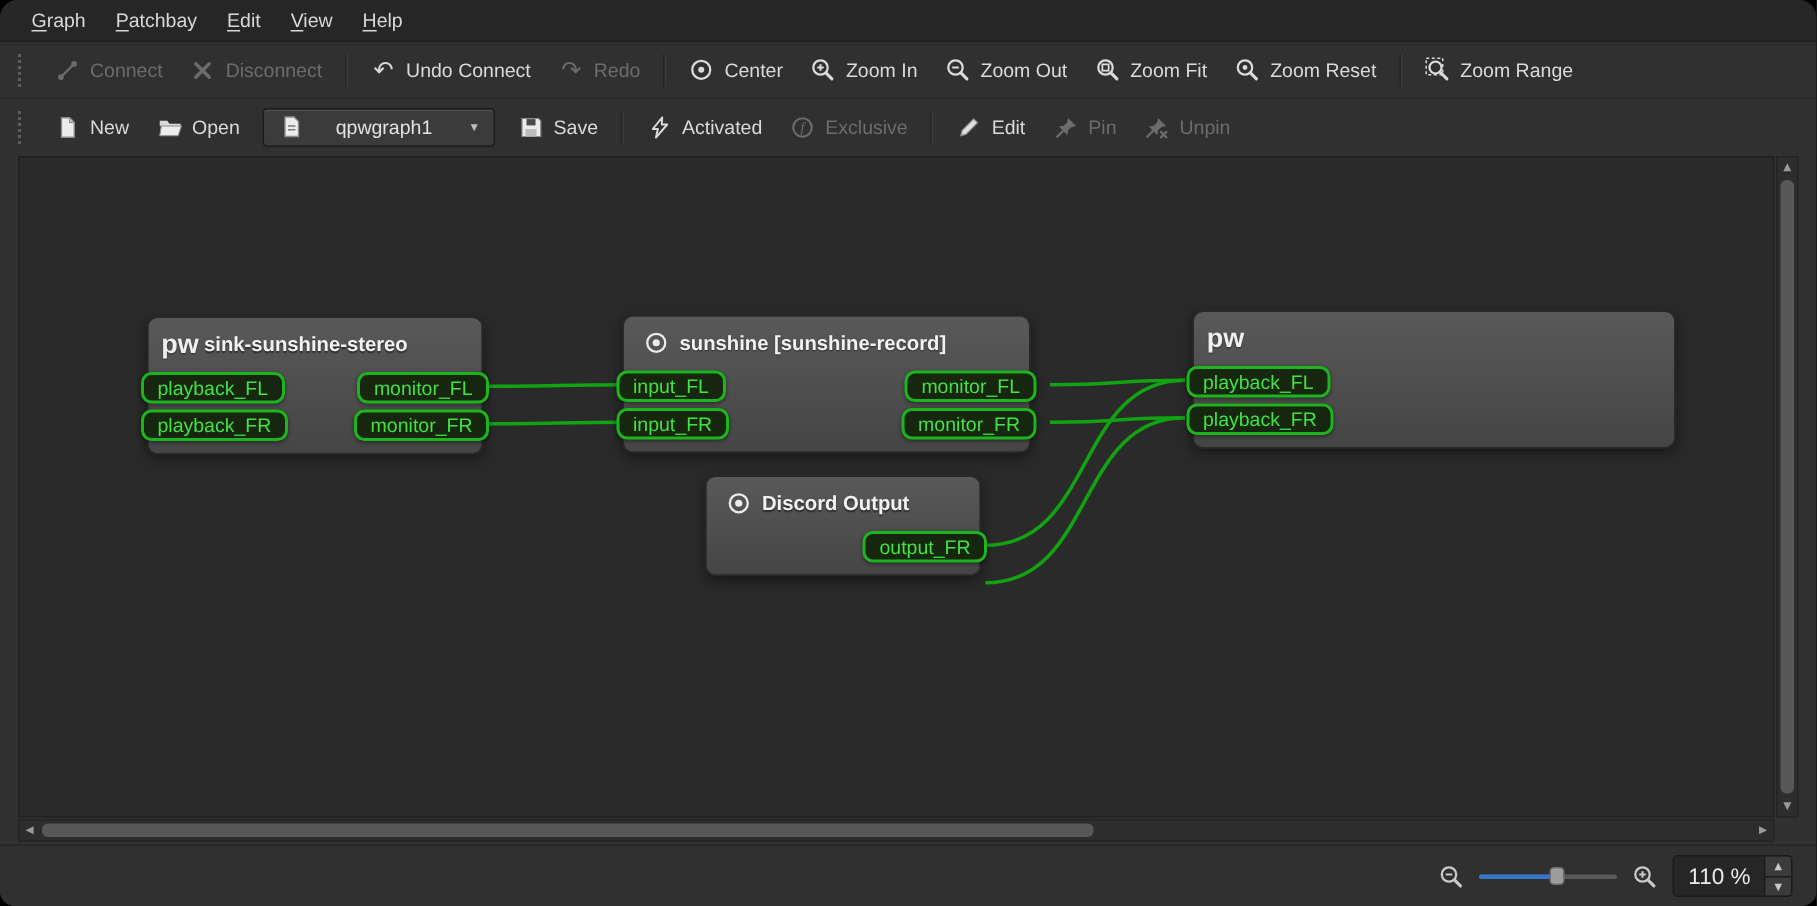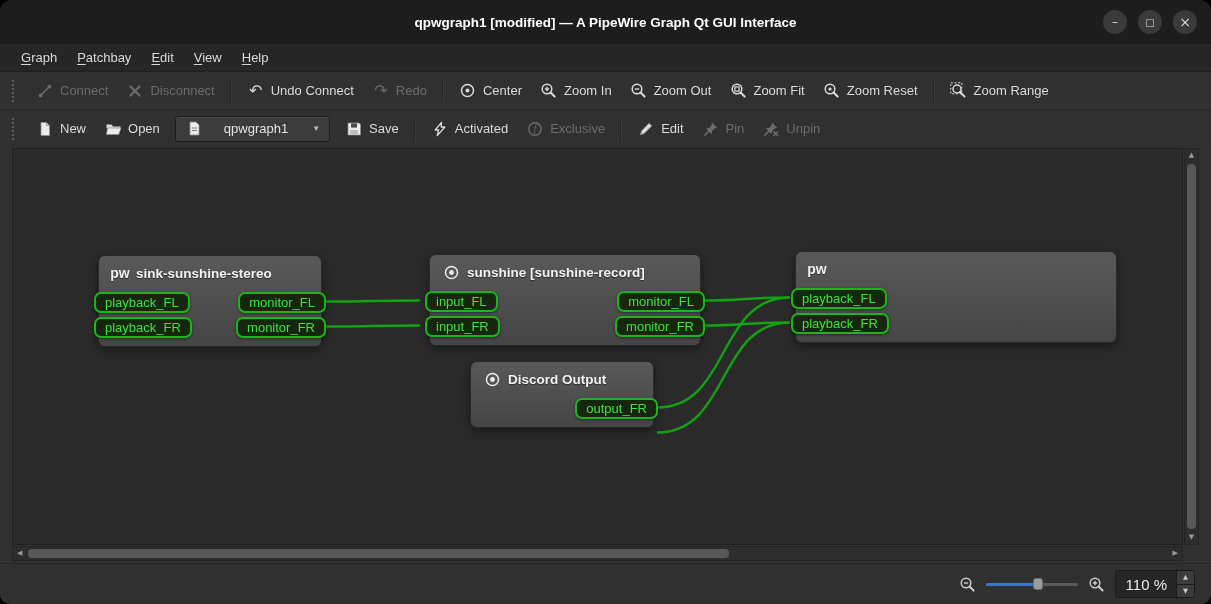--- a/index.html
+++ b/index.html
@@ -33,21 +33,21 @@
   .combo{display:flex;align-items:center;gap:21px;background:#3b3b3b;border:1px solid #1c1c1c;border-radius:3px;padding:3px 9px;margin:0 5px;color:#e2e2e2;font-size:13px;box-shadow:inset 0 1px 0 #4b4b4b;}
   .combo .chev{font-size:8px;color:#bdbdbd;margin-left:3px;}
 
   
   .canvas-area{flex:1;margin:1px 12px 2px;position:relative;}
   .graph-view{position:absolute;left:0;top:0;right:16px;bottom:16px;background:#2a2a2a;border:1px solid #202020;overflow:hidden;}
   #wires{position:absolute;left:0;top:0;width:100%;height:100%;pointer-events:none;}
   .graph-node{position:absolute;background:linear-gradient(#595959,#454545);border:1px solid #292929;border-radius:7px;box-shadow:0 3px 9px rgba(0,0,0,0.45);}
   .node-header{height:34px;display:flex;align-items:center;gap:7px;padding:0 12px;color:#f3f3f3;font-weight:bold;font-size:13.5px;white-space:nowrap;text-shadow:0 1px 1px rgba(0,0,0,0.5);}
   .node-icon{display:flex;align-items:center;justify-content:center;width:18px;height:18px;flex:none;}
-  .pw-glyph{font-weight:bold;font-size:14px;color:#f0f0f0;}
+  .pw-glyph{font-weight:bold;font-size:18px;color:#f0f0f0;}
   .node-ports{padding-bottom:6px;}
   .port-row{height:25px;display:flex;align-items:center;justify-content:space-between;}
   .port{height:21px;box-sizing:border-box;display:flex;align-items:center;padding:0 9px;border:2px solid #1db51d;border-radius:7px;background:#16260f;color:#41e341;font-size:13px;white-space:nowrap;box-shadow:0 1px 3px rgba(0,0,0,0.45);}
   .port.in{margin-left:-5px;}
   .port.out{margin-right:-5px;}
   .port-spacer{width:1px;height:1px;}
 
   
   .vscroll{position:absolute;top:0;right:0;bottom:16px;width:15px;background:#2d2d2d;border:1px solid #242424;box-sizing:border-box;}
   .vthumb{position:absolute;left:2px;right:2px;top:15px;bottom:15px;background:#585858;border-radius:4px;}
@@ -70,34 +70,20 @@
   .spin-value{display:flex;align-items:center;padding:0 9px;color:#eaeaea;font-size:15px;min-width:42px;justify-content:flex-end;}
   .spin-btns{display:flex;flex-direction:column;width:17px;border-left:1px solid #1b1b1b;}
   .spin-btn{flex:1;display:flex;align-items:center;justify-content:center;background:#3b3b3b;color:#c8c8c8;font-size:6.5px;border:none;padding:0;cursor:pointer;font-family:"DejaVu Sans",sans-serif;}
   .spin-btn + .spin-btn{border-top:1px solid #1b1b1b;}
 </style>
 </head>
 <body>
 
 <div class="window">
 
-  <div class="titlebar">
-    <div class="title">qpwgraph1 [modified] — A PipeWire Graph Qt GUI Interface</div>
-    <div class="win-controls">
-      <button class="winbtn min">
-          <span>–</span>
-        </button>
-      <button class="winbtn max">
-          <span>□</span>
-        </button>
-      <button class="winbtn close">
-          <span>×</span>
-        </button>
-    </div>
-  </div>
 
   <nav class="menubar" id="menubar">
       <div class="menu-item"><u>G</u>raph</div>
       <div class="menu-item"><u>P</u>atchbay</div>
       <div class="menu-item"><u>E</u>dit</div>
       <div class="menu-item"><u>V</u>iew</div>
       <div class="menu-item"><u>H</u>elp</div>
     </nav>
 
   <div class="toolbar" id="toolbar-main">
@@ -309,21 +295,21 @@
             <div class="port-row">
               <span class="port in">playback_FL</span>
               <span class="port out">monitor_FL</span>
             </div>
             <div class="port-row">
               <span class="port in">playback_FR</span>
               <span class="port out">monitor_FR</span>
             </div>
           </div>
         </div>
-        <div class="graph-node" style="left: 416px; top: 105px; width: 270px;">
+        <div class="graph-node" style="left: 402px; top: 105px; width: 270px;">
           <div class="node-header">
             <span class="node-icon">
               <svg width="17" height="17" viewBox="0 0 17 17">
                 <circle cx="8.5" cy="8.5" r="6" fill="none" stroke="#ececec" stroke-width="1.5"></circle>
                 <circle cx="8.5" cy="8.5" r="2.4" fill="#ececec"></circle>
               </svg>
             </span>
             <span>sunshine [sunshine-record]</span>
           </div>
           <div class="node-ports">

